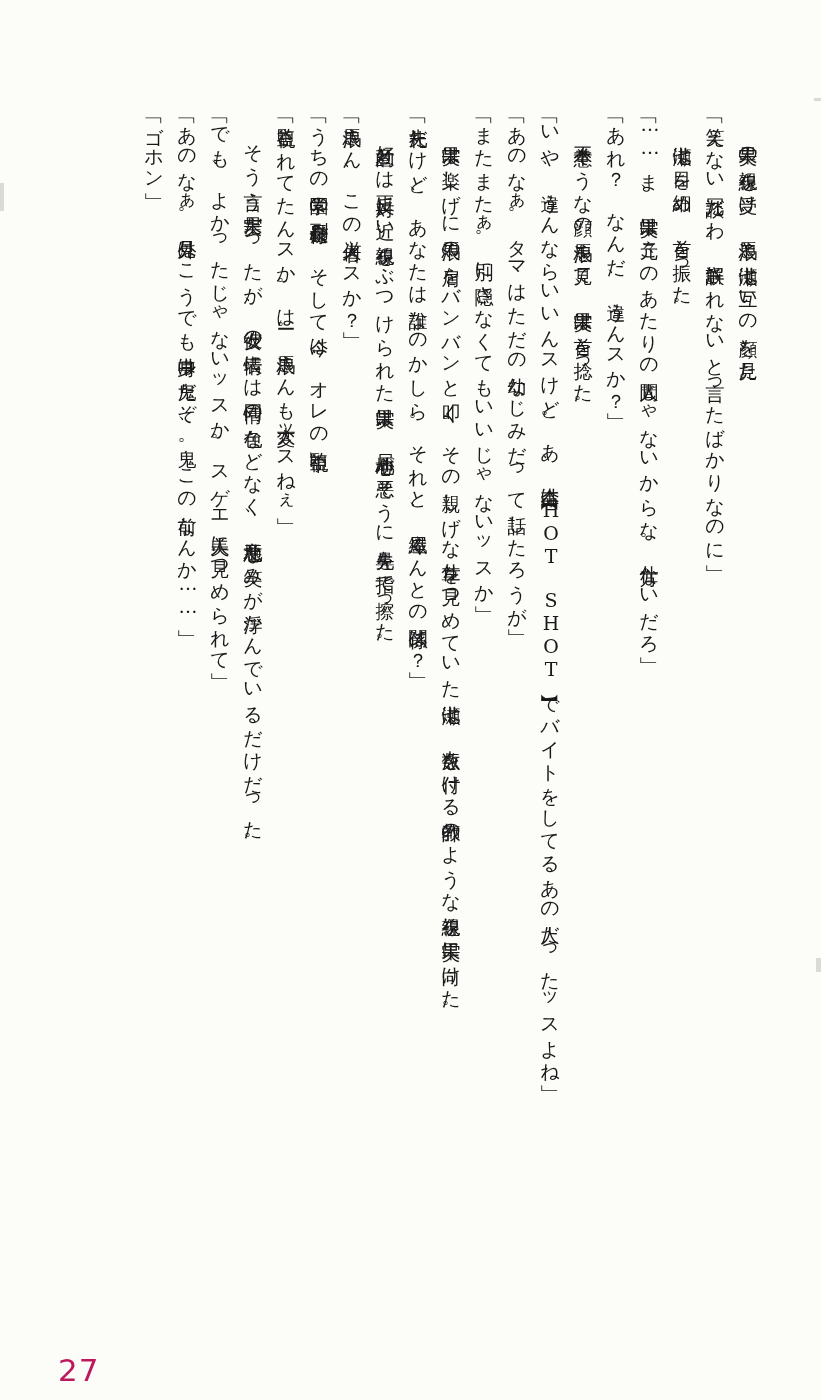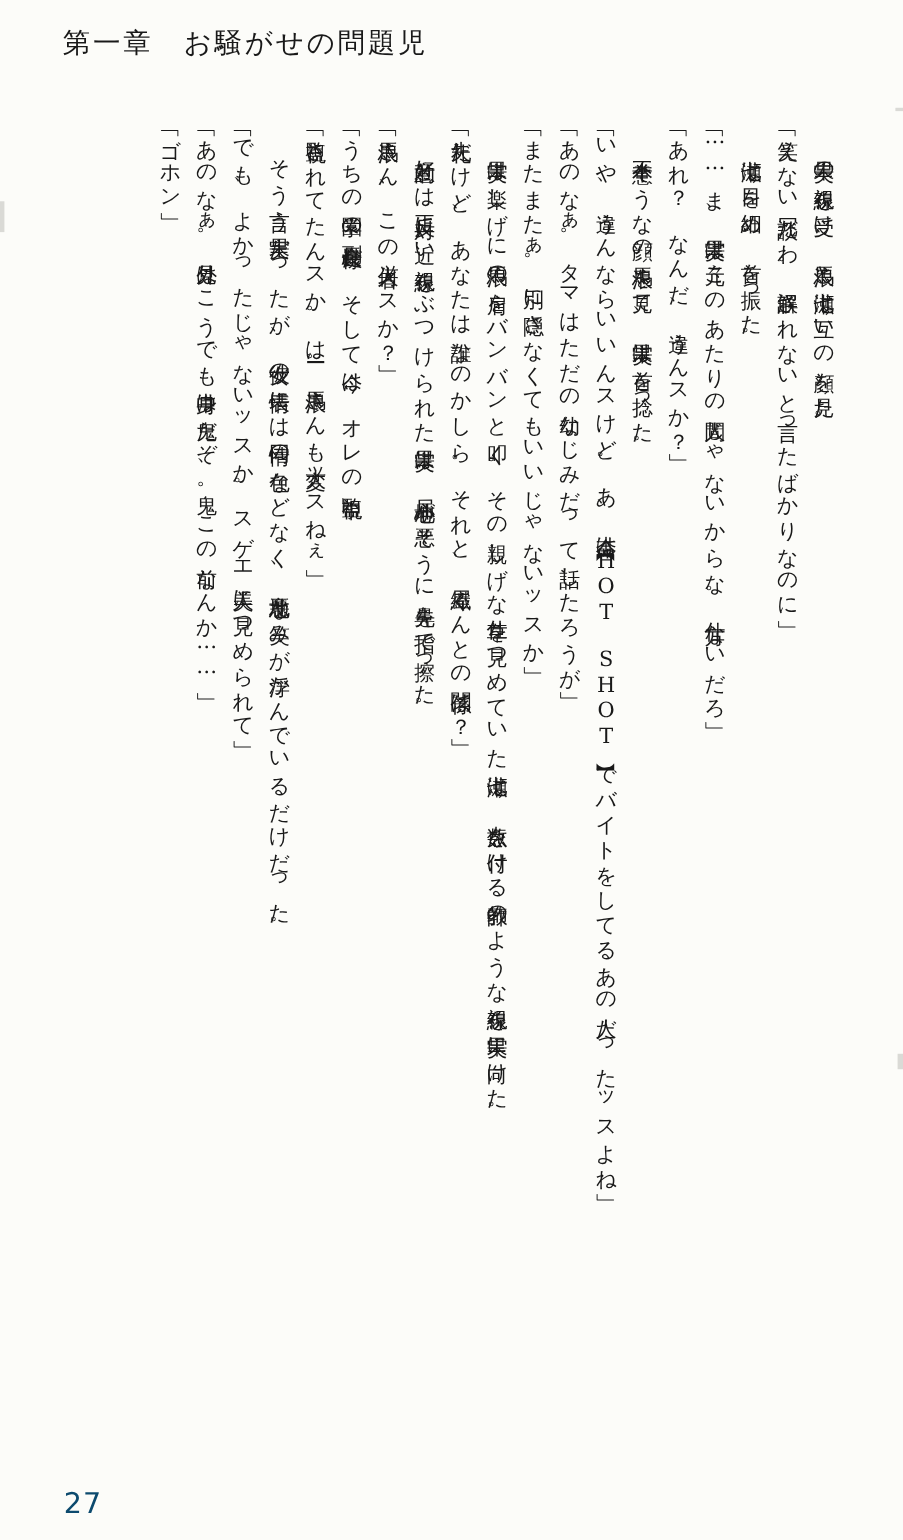--- a/index.html
+++ b/index.html
@@ -44,40 +44,39 @@
     padding: 0;
   }
   .para.narration {
     text-indent: 1em;
   }
   .page-number {
     position: absolute;
     left: 58px;
     top: 1352px;
     font-family: "DejaVu Sans", "Liberation Sans", sans-serif;
-    font-size: 26px;
-    color: #0c4a6e;
+    font-size: 31px;
+    color: #be185d;
     letter-spacing: 1px;
   }
   
   .artifact {
     position: absolute;
     background: #9a9a96;
     opacity: 0.35;
     pointer-events: none;
   }
   .artifact.a1 { right: 0; top: 98px;  width: 7px; height: 3px; }
   .artifact.a2 { right: 0; top: 958px; width: 5px; height: 14px; }
   .artifact.a3 { left: 0;  top: 183px; width: 4px; height: 28px; }
 </style>
 </head>
 <body>
 
 <div class="page">
-  <h1 class="chapter">第一章　お騒がせの問題児</h1>
 
   <div class="body-text">
       <p class="para narration">実果の視線を受け、浪馬と七瀬は互いの顔を見た。</p>
       <p class="para dialogue">「笑えない冗談だわ。誤解されないと言ったばかりなのに」</p>
       <p class="para narration">七瀬は目を細め、首を振った。</p>
       <p class="para dialogue">「……ま、実果は元々このあたりの人間じゃないからな。仕方ないだろ」</p>
       <p class="para dialogue">「あれ？　なんだ、違うんスか？」</p>
       <p class="para narration">不本意そうな顔の浪馬を見て、実果は首を捻った。</p>
       <p class="para dialogue">「いや、違うんならいいんスけど。あ、本命は【HOT　SHOT】でバイトをしてるあの人だったッスよね」</p>
       <p class="para dialogue">「あのなぁ。タマはただの幼なじみだって話したろうが」</p>

